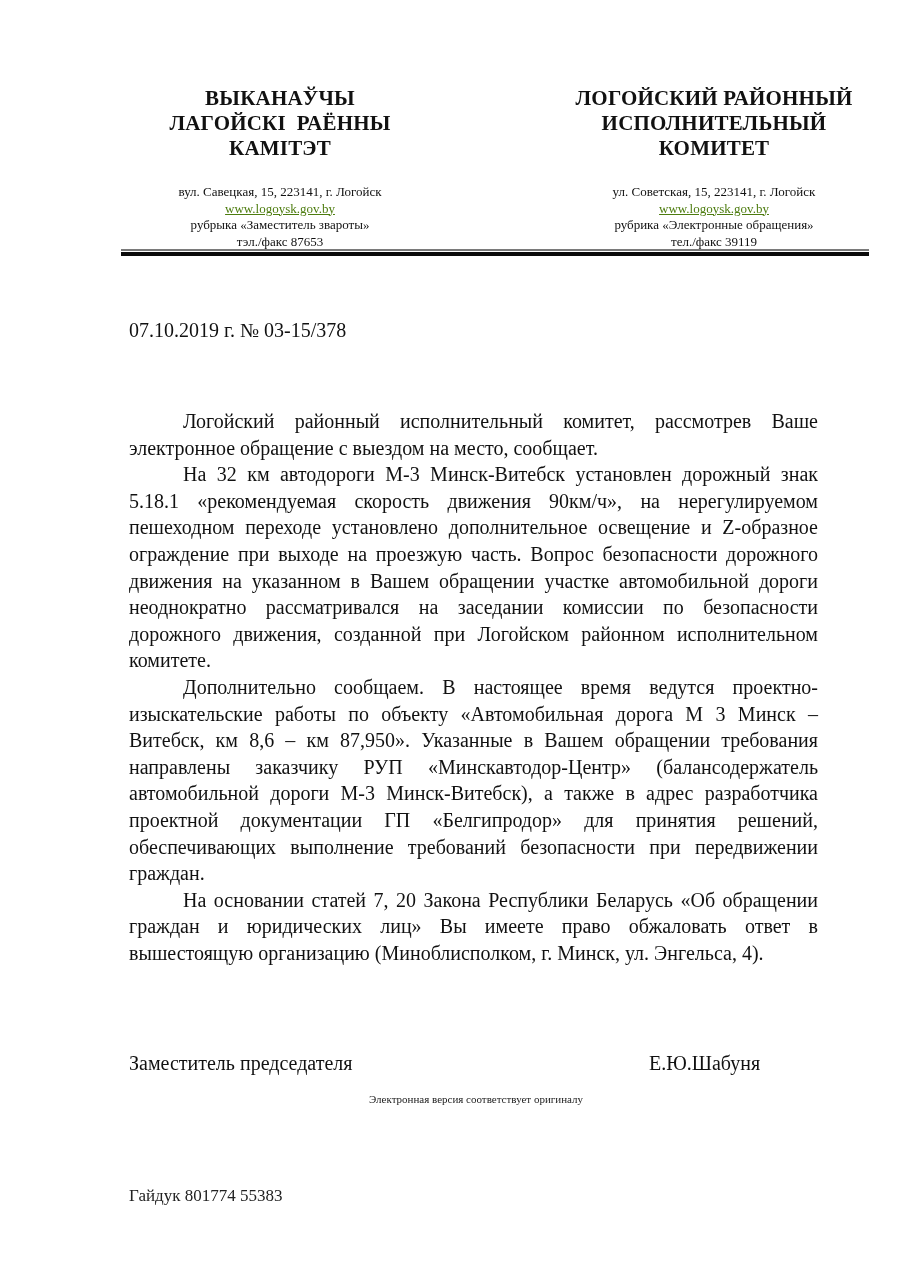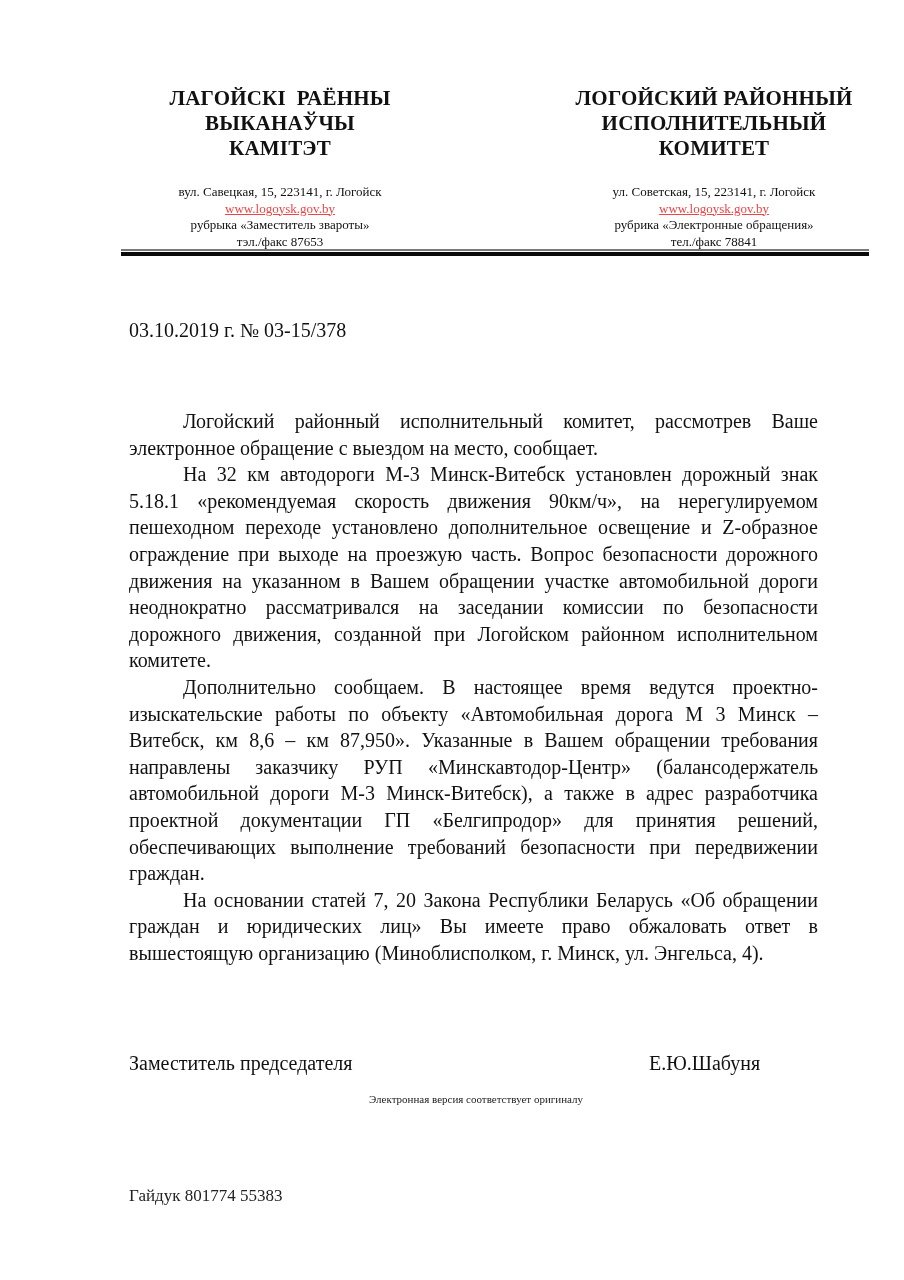--- a/index.html
+++ b/index.html
@@ -10,71 +10,71 @@
   .hdr-col { position: absolute; top: 86px; text-align: center; }
   .hdr-left { left: 120px; width: 320px; }
   .hdr-right { left: 540px; width: 348px; }
   .org-title {
     font-weight: bold; font-size: 21px; line-height: 25px; letter-spacing: 0.2px;
     margin: 0;
   }
   .org-title span { display: block; }
   .contacts { margin-top: 23px; font-size: 13px; line-height: 16.5px; }
   .contacts span { display: block; }
-  .contacts a { color: #ef4444; text-decoration: underline; }
+  .contacts a { color: #4d7c0f; text-decoration: underline; }
   .rule { position: absolute; left: 121px; width: 748px; }
   .rule-thin { top: 249px; height: 2px; background: #7a7a7a; }
   .rule-thick { top: 252px; height: 4px; background: #0a0a0a; }
   .doc-ref { position: absolute; left: 129px; top: 318px; font-size: 20px; line-height: 24px; }
   .body-text {
     position: absolute; left: 129px; top: 408px; width: 689px;
     font-size: 20px; line-height: 26.6px; text-align: justify;
   }
   .body-text p { margin: 0; text-indent: 54px; }
   .signature { position: absolute; top: 1051px; font-size: 20px; line-height: 24px; }
   .sig-title { left: 129px; }
   .sig-name { left: 649px; }
   .copy-note { position: absolute; left: 0; width: 952px; top: 1093px; text-align: center; font-size: 11px; color: #222; }
   .executor { position: absolute; left: 129px; top: 1186px; font-size: 17px; color: #222; }
 </style>
 </head>
 <body>
 
 <div class="hdr-col hdr-left">
   <h1 class="org-title">
+    <span>ВЫКАНАЎЧЫ</span>
     <span style="white-space:pre">ЛАГОЙСКІ  РАЁННЫ</span>
-    <span>ВЫКАНАЎЧЫ</span>
     <span>КАМІТЭТ</span>
   </h1>
   <div class="contacts">
     <span>вул. Савецкая, 15, 223141, г. Логойск</span>
     <span><a>www.logoysk.gov.by</a></span>
     <span>рубрыка «Заместитель звароты»</span>
     <span>тэл./факс 87653</span>
   </div>
 </div>
 
 <div class="hdr-col hdr-right">
   <h1 class="org-title">
     <span>ЛОГОЙСКИЙ РАЙОННЫЙ</span>
     <span>ИСПОЛНИТЕЛЬНЫЙ</span>
     <span>КОМИТЕТ</span>
   </h1>
   <div class="contacts">
     <span>ул. Советская, 15, 223141, г. Логойск</span>
     <span><a>www.logoysk.gov.by</a></span>
     <span>рубрика «Электронные обращения»</span>
-    <span>тел./факс 78841</span>
+    <span>тел./факс 39119</span>
   </div>
 </div>
 
 <div class="rule rule-thin"></div>
 <div class="rule rule-thick"></div>
 
-<div class="doc-ref">03.10.2019 г. № 03-15/378</div>
+<div class="doc-ref">07.10.2019 г. № 03-15/378</div>
 
 <div class="body-text">
   <p>Логойский районный исполнительный комитет, рассмотрев Ваше электронное обращение с выездом на место, сообщает.</p>
   <p>На 32 км автодороги М-3 Минск-Витебск установлен дорожный знак 5.18.1 «рекомендуемая скорость движения 90км/ч», на нерегулируемом пешеходном переходе установлено дополнительное освещение и Z-образное ограждение при выходе на проезжую часть. Вопрос безопасности дорожного движения на указанном в Вашем обращении участке автомобильной дороги неоднократно рассматривался на заседании комиссии по безопасности дорожного движения, созданной при Логойском районном исполнительном комитете.</p>
   <p>Дополнительно сообщаем. В настоящее время ведутся проектно-изыскательские работы по объекту «Автомобильная дорога М 3 Минск – Витебск, км 8,6 – км 87,950». Указанные в Вашем обращении требования направлены заказчику РУП «Минскавтодор-Центр» (балансодержатель автомобильной дороги М-3 Минск-Витебск), а также в адрес разработчика проектной документации ГП «Белгипродор» для принятия решений, обеспечивающих выполнение требований безопасности при передвижении граждан.</p>
   <p>На основании статей 7, 20 Закона Республики Беларусь «Об обращении граждан и юридических лиц» Вы имеете право обжаловать ответ в вышестоящую организацию (Миноблисполком, г. Минск, ул. Энгельса, 4).</p>
 </div>
 
 <div class="signature sig-title">Заместитель председателя</div>
 <div class="signature sig-name">Е.Ю.Шабуня</div>

